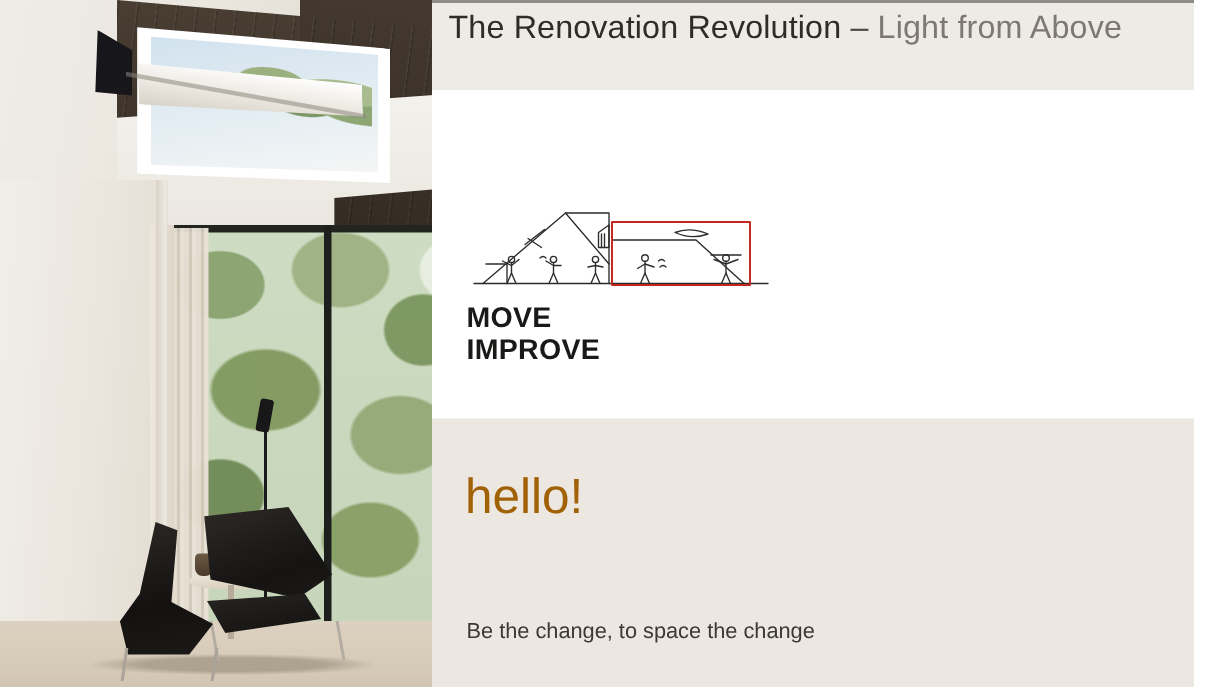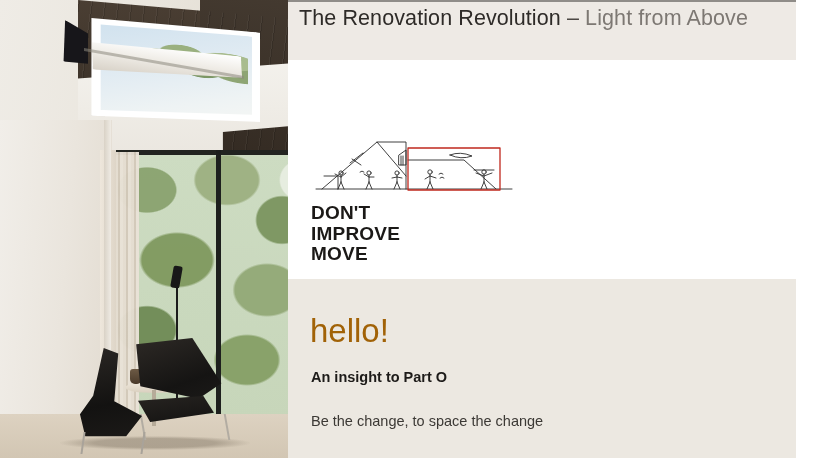--- a/index.html
+++ b/index.html
@@ -236,25 +236,23 @@
           <path d="M170 44 L162 41 M170 44 L178 41"></path>
             <path d="M170 50 L167 57 M170 50 L173 57"></path>
           <path d="M160 38 L180 38"></path>
         </g>
 
         <rect x="94" y="16" width="92" height="42" stroke="#c0281e" stroke-width="1.3" fill="none"></rect>
       </svg>
     </div>
 
     <div class="dmi">
-      <div>DON'T</div>
+      <div>MOVE</div>
       <div>IMPROVE</div>
-      <div>MOVE</div>
     </div>
 
     <div class="lowerband"></div>
 
     <div class="hello">hello!</div>
-    <div class="insight">An insight to Part O</div>
     <div class="bechange">Be the change, to space the change</div>
 
   </div>
 </div>
 
 </body></html>

